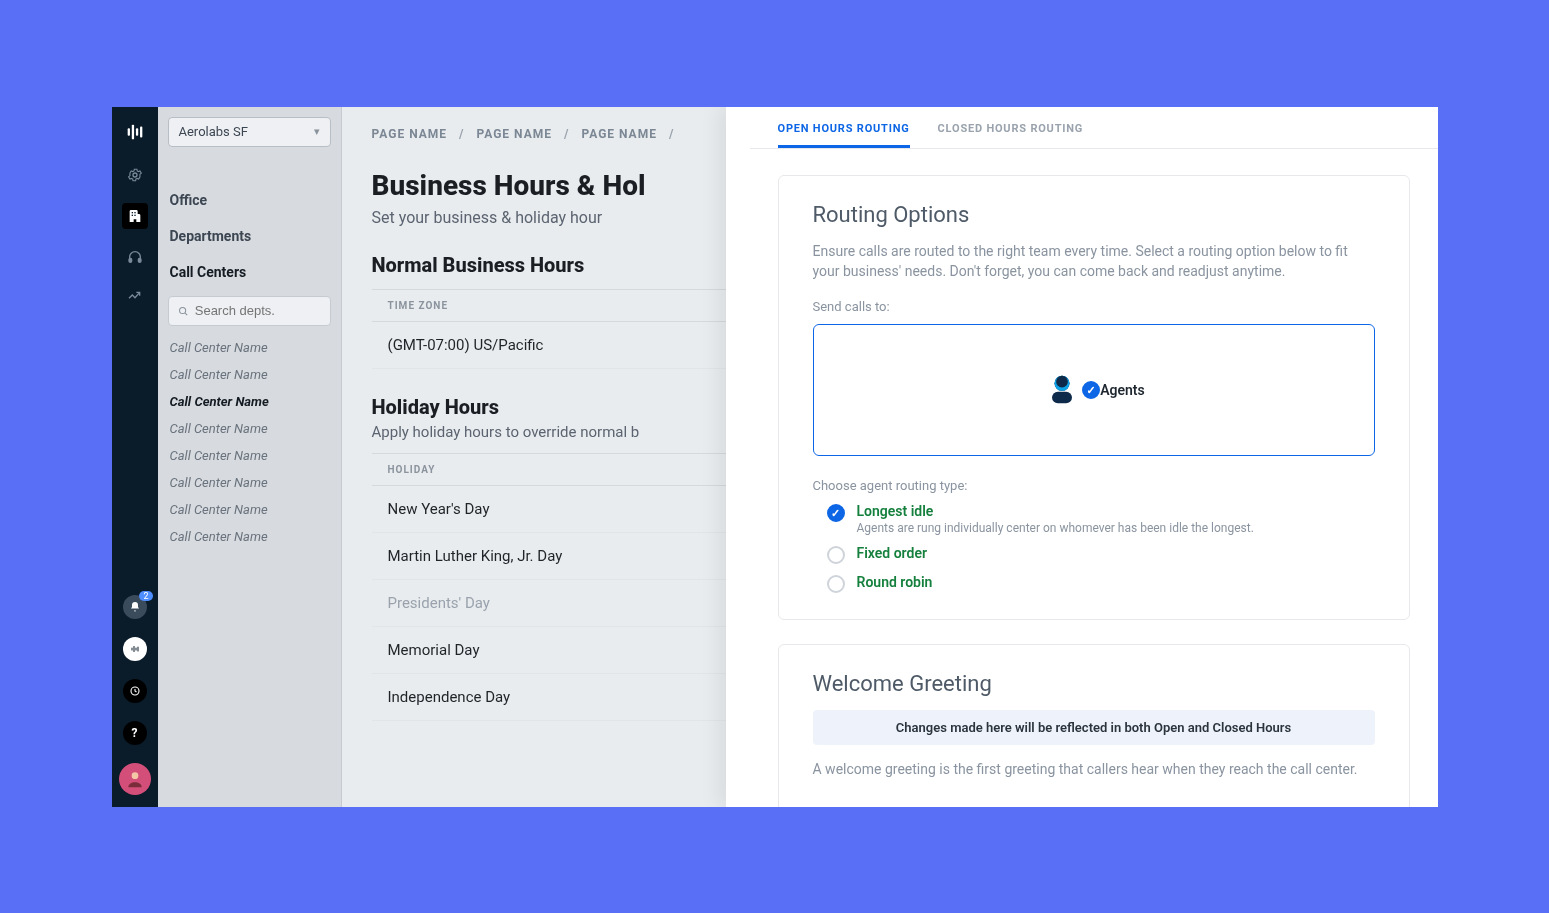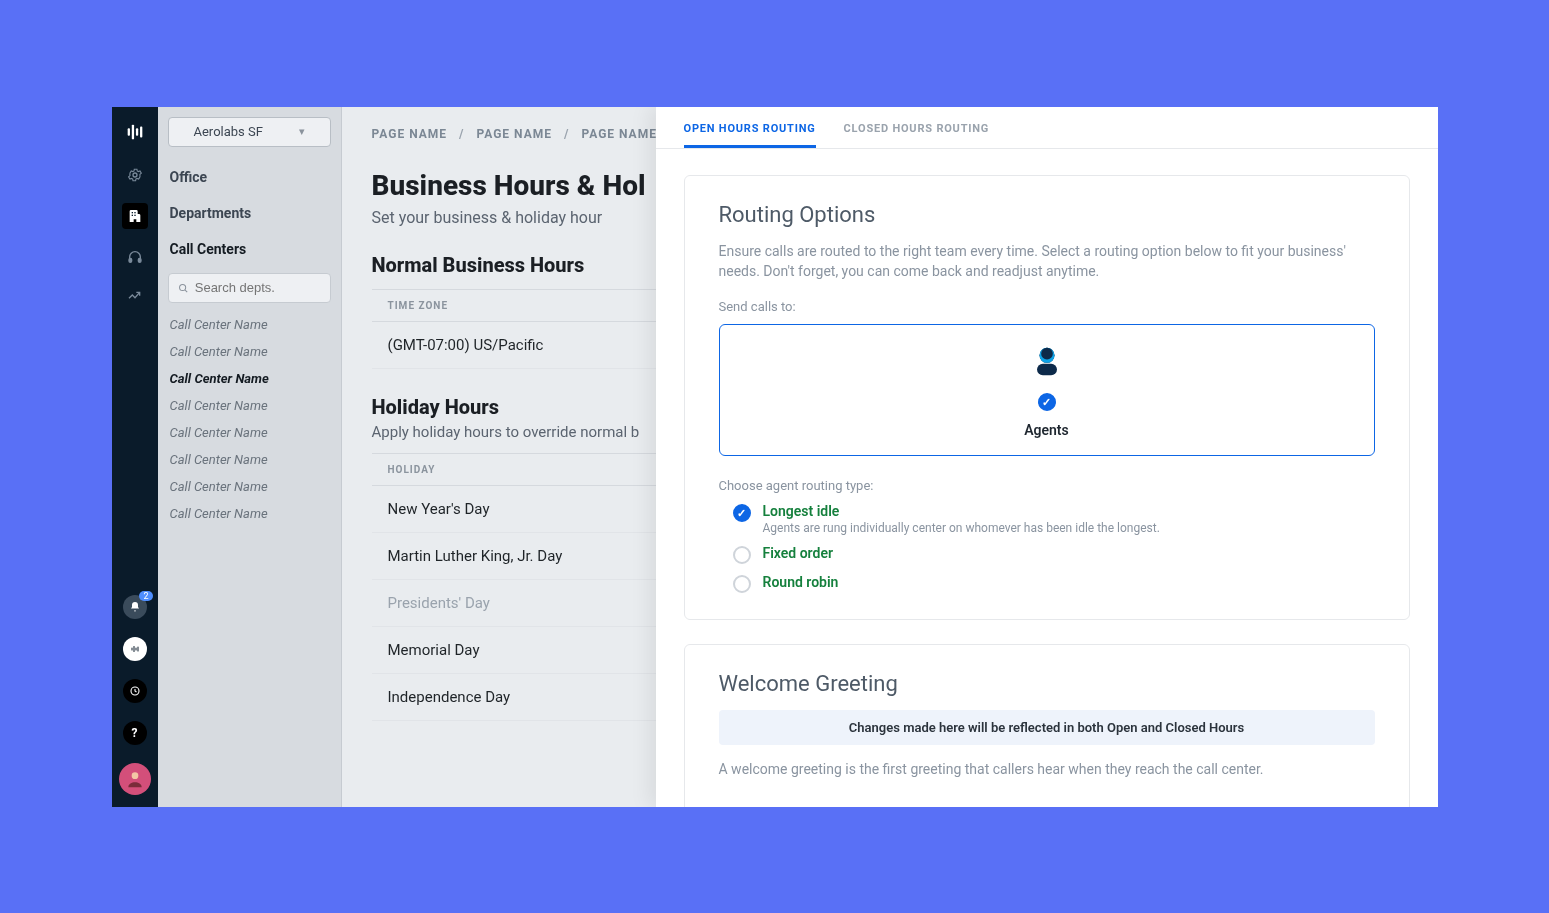--- a/index.html
+++ b/index.html
@@ -64,27 +64,27 @@
   .rail .avatar svg { width: 20px; height: 20px; }
 
   
   .sidebar {
     width: 184px;
     background: #d7dbe0;
     border-right: 1px solid #c6cbd1;
     display: flex; flex-direction: column;
   }
   .orgselect {
-    margin: 10px 10px 4px 10px;
+    margin: 10px 10px 27px 10px;
     height: 30px;
     border: 1px solid #b8bec5;
     border-radius: 4px;
     background: #eef0f3;
     display: flex; align-items: center; justify-content: space-between;
-    padding: 0 25px;
+    padding: 0 10px;
     font-size: 13px; color: #3c4652;
   }
   .orgselect .caret { color: #8a929c; font-size: 11px; }
   .nav-section { padding: 8px 12px 0 12px; }
   .nav-link { font-size: 14px; color: #3c4652; padding: 10px 0; cursor: pointer; font-weight: bold; }
   .nav-link.bold { font-weight: 700; color: #141b22; }
   .search-wrap {
     margin: 6px 10px 8px 10px;
     background: #eef0f3; border: 1px solid #c6cbd1; border-radius: 4px;
     height: 30px; display:flex; align-items:center; gap:6px; padding: 0 8px;
@@ -113,44 +113,44 @@
     text-align: left; font-size: 10px; letter-spacing: 1px; color:#8b949e;
     padding: 10px 16px; border-top:1px solid #d5d9de; border-bottom:1px solid #d5d9de;
     font-weight:700;
   }
   table.grid td { font-size: 15px; color:#1f2428; padding: 14px 16px; border-bottom:1px solid #e1e4e8; }
   table.grid tr.muted td { color:#9aa3ad; }
 
   
   .panel {
     position: absolute; top: 0; right: 0; bottom: 0;
-    width: 782px; background: #fff;
+    width: 712px; background: #fff;
     box-shadow: -6px 0 20px rgba(0,0,0,0.08);
-    display:flex; flex-direction:column;
+    display:flex; flex-direction:column;padding-left:24px;
   }
   .panel-tabs {
     display:flex; gap: 28px; padding: 0 28px;
     border-bottom: 1px solid #e6e8eb; height: 42px; align-items:flex-end;
   }
   .panel-tab {
     font-size: 11px; letter-spacing: .8px; font-weight:700; color:#9aa3ad;
     padding-bottom: 10px; cursor:pointer; border-bottom: 3px solid transparent;
   }
   .panel-tab.active { color:#0d66e5; border-bottom-color:#0d66e5; }
 
   .panel-body { flex:1; overflow:auto; padding: 26px 28px; }
   .card { border:1px solid #e6e8eb; border-radius: 6px; padding: 26px 34px; margin-bottom: 24px; }
   .card h3 { font-size: 22px; font-weight: 400; color:#4e5a67; margin-bottom: 14px; }
   .card p.desc { font-size: 14px; color:#8a94a0; line-height: 1.45; margin-bottom: 18px; }
   .field-label { font-size: 13px; color:#8a94a0; margin-bottom: 10px; }
 
   .opt-row { display:flex; gap: 26px; margin-bottom: 22px; }
   .opt {
     flex:1; border:1px solid #e6e8eb; border-radius: 6px;
-    height: 132px; display:flex; flex-direction:column; align-items:center; justify-content:center; gap:11px;
+    height: 132px; display:flex; align-items:center; justify-content:center; gap:0;
     cursor:pointer;
   }
   .opt.selected { border-color:#0d66e5; }
   .opt .icon-lg { width: 40px; height: 40px; }
   .opt .radio {
     width: 18px; height:18px; border-radius:50%; border:2px solid #cfd4da; display:flex; align-items:center; justify-content:center;
   }
   .opt.selected .radio { background:#0d66e5; border-color:#0d66e5; }
   .opt.selected .radio::after { content:"✓"; color:#fff; font-size:11px; font-weight:700; }
   .opt .opt-label { font-size:14px; color:#1f2730; font-weight:600; }

